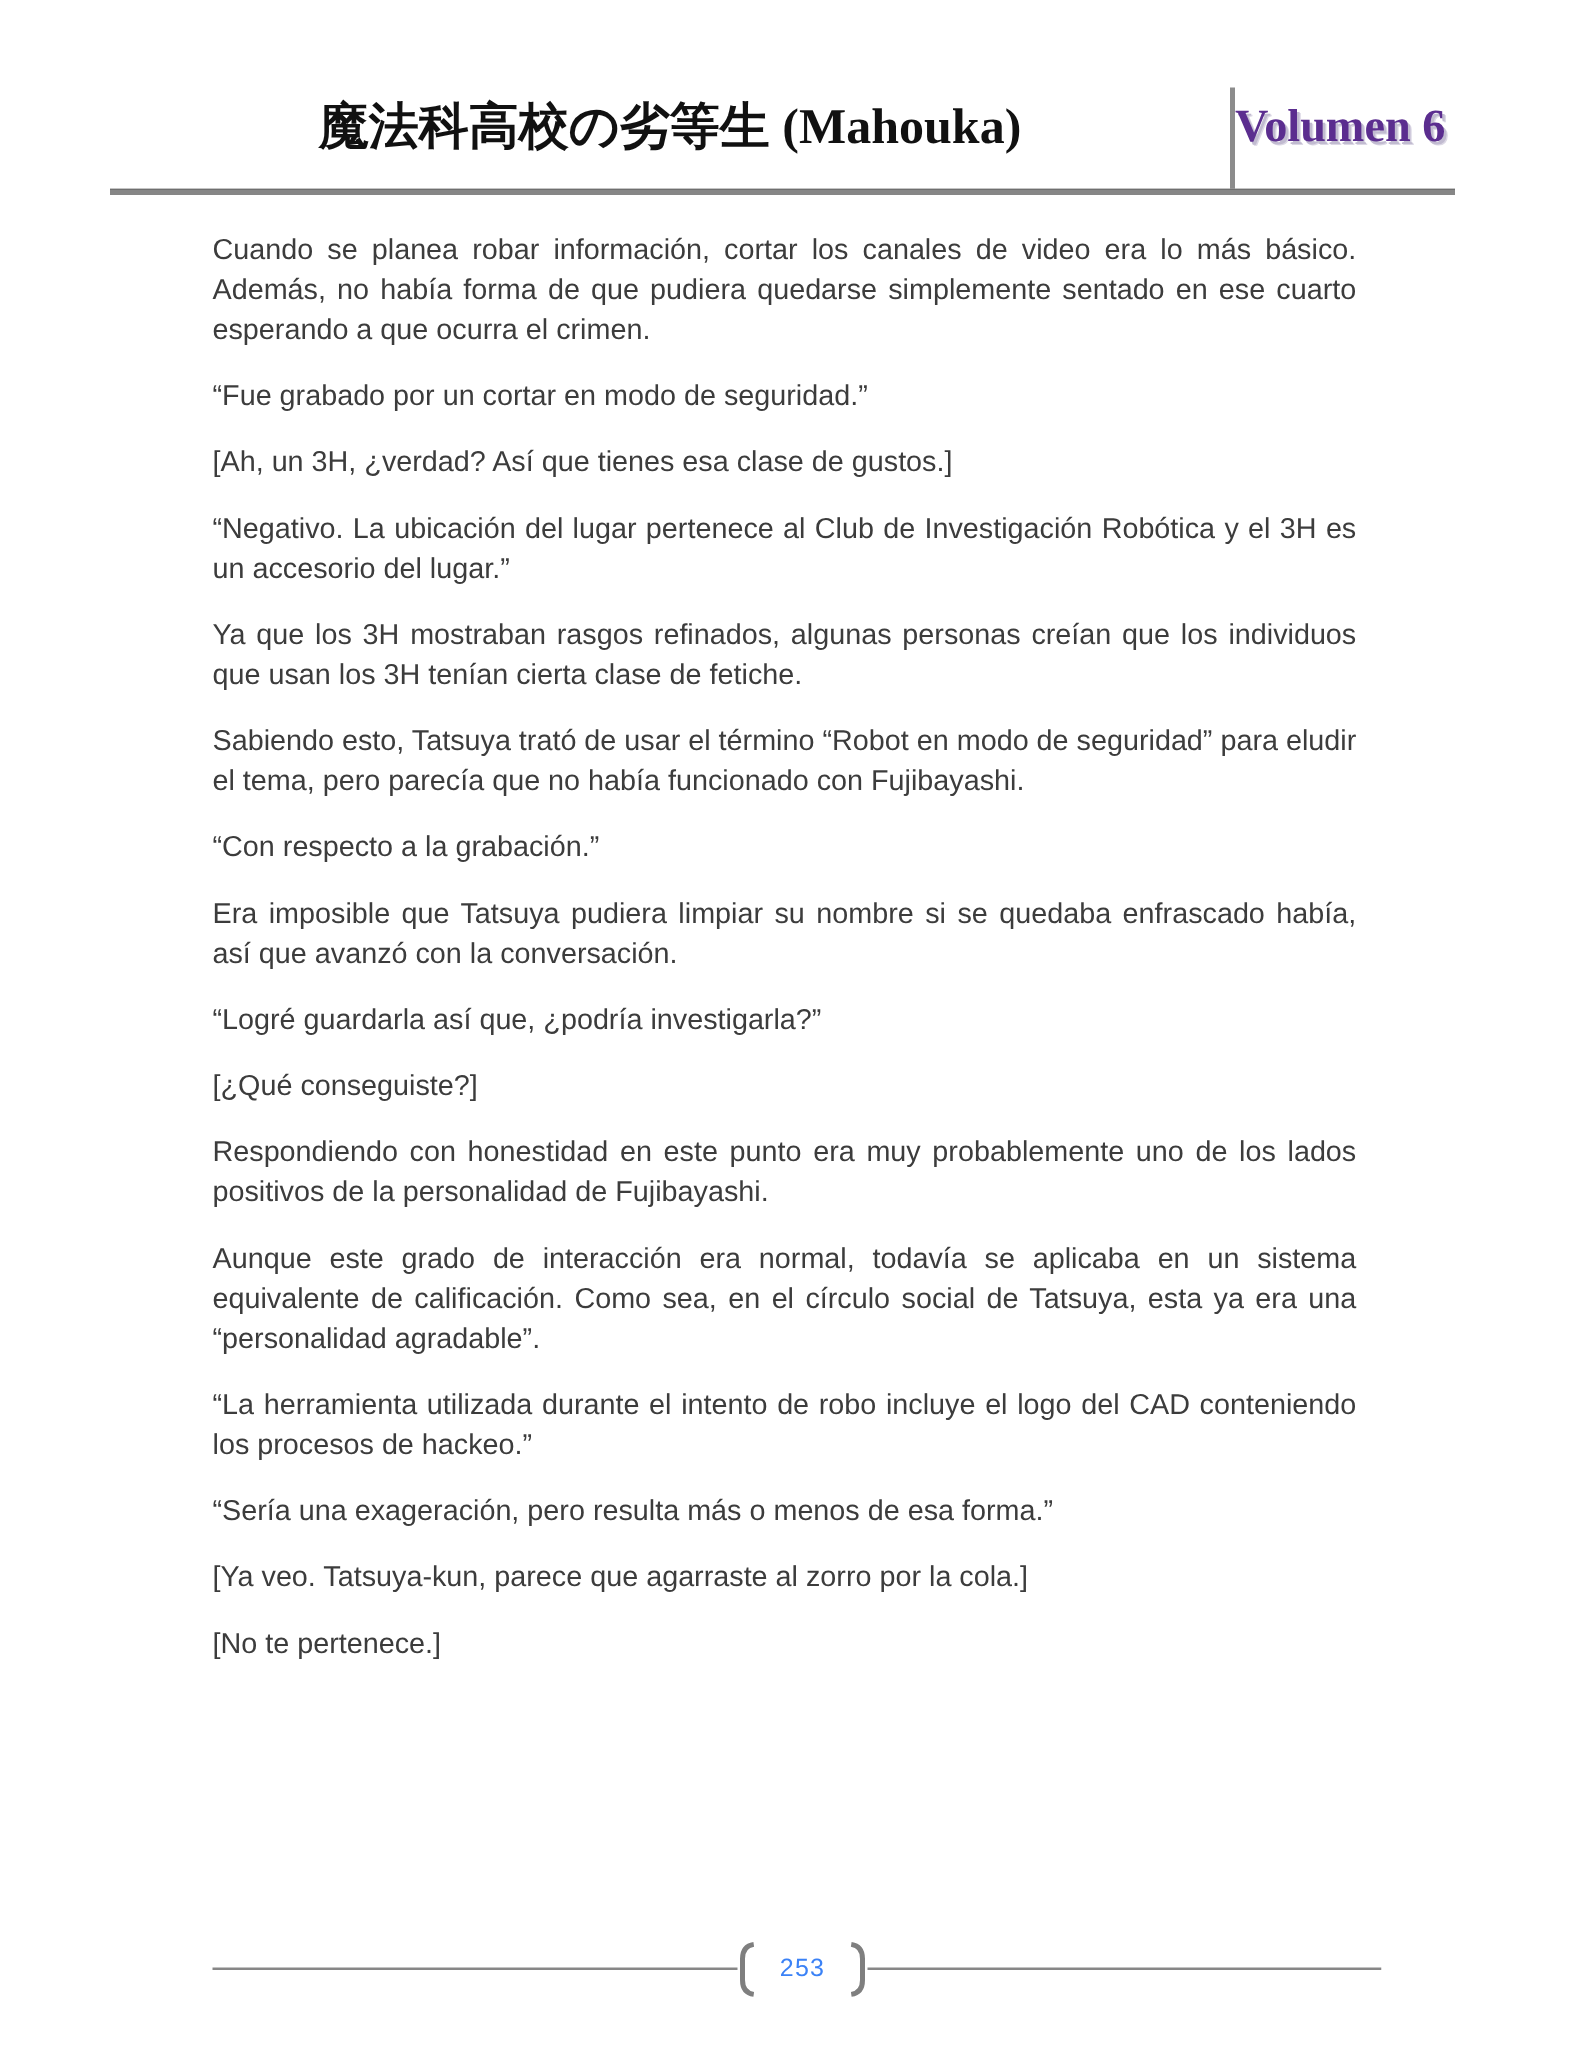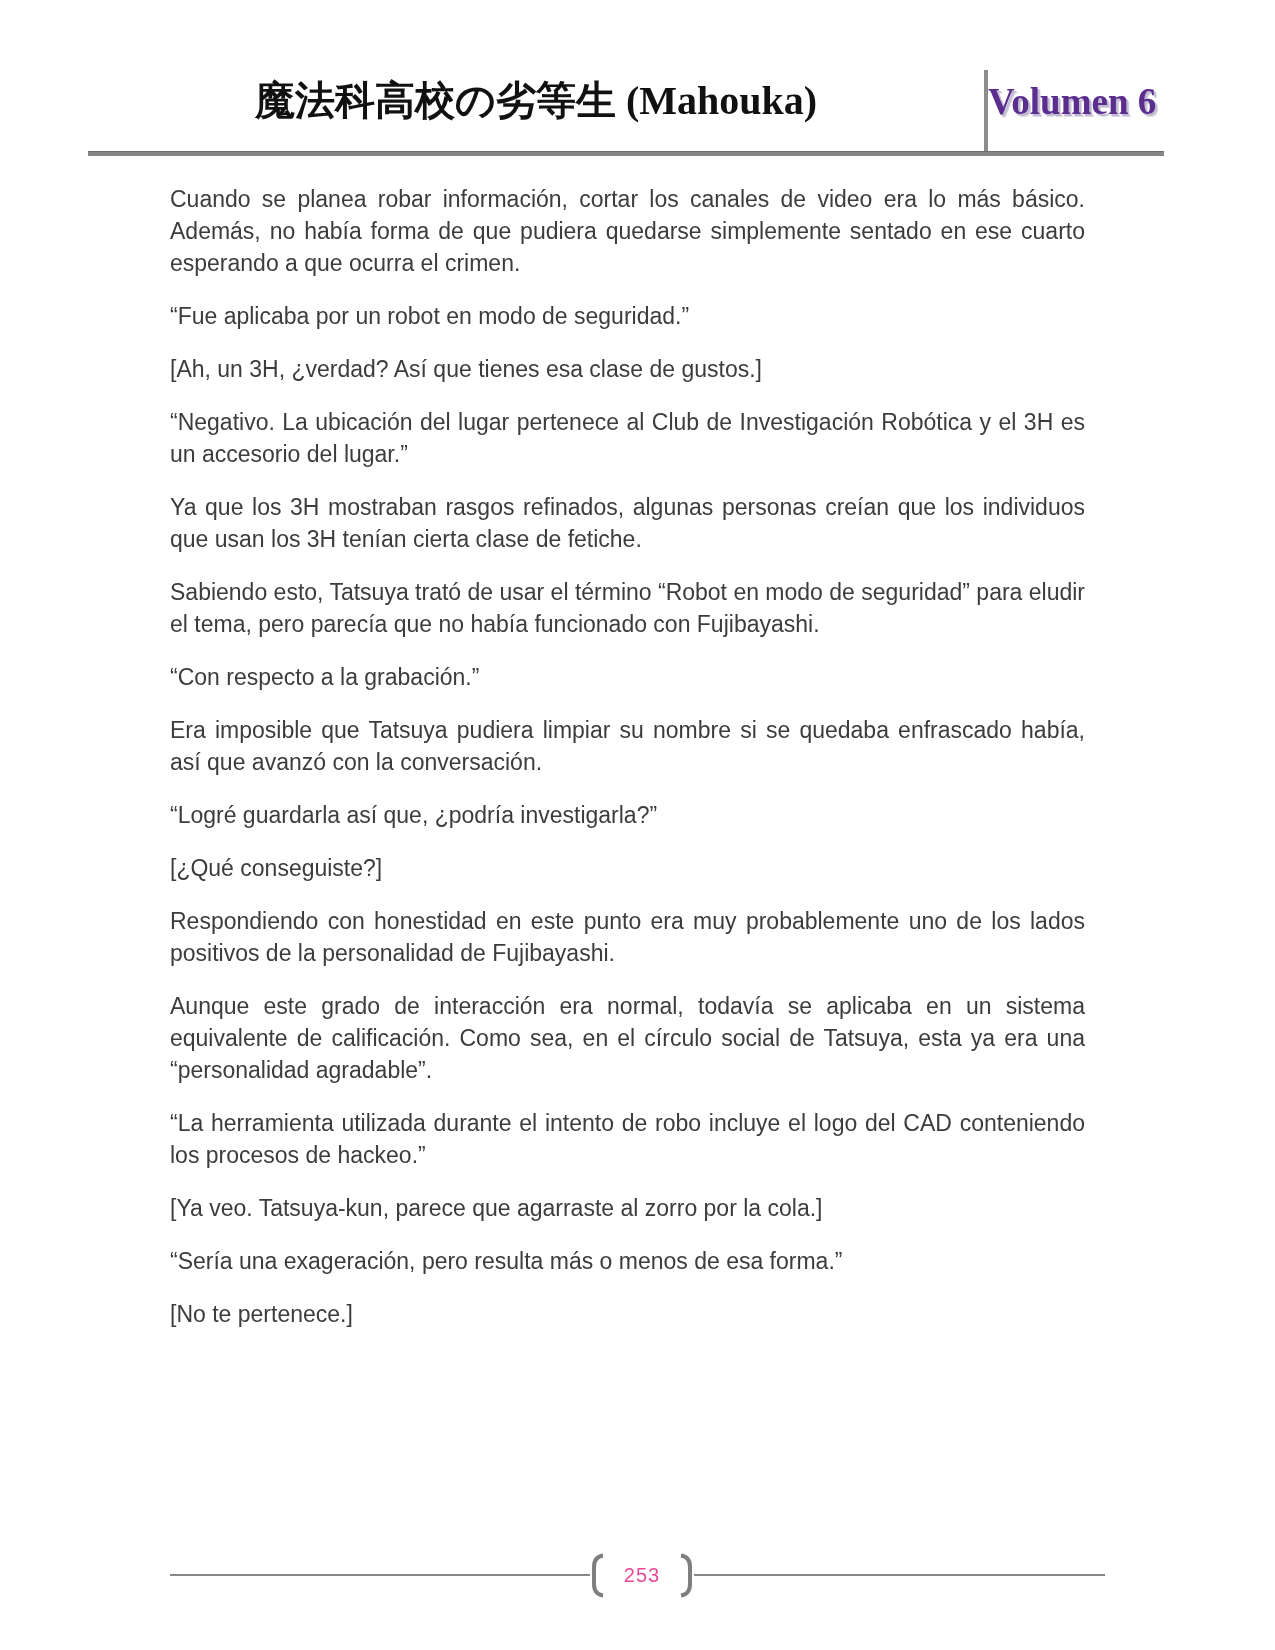--- a/index.html
+++ b/index.html
@@ -99,50 +99,50 @@
     justify-content: space-between;
   }
   .footer-bracket {
     display: block;
     width: 15px;
     height: 45px;
   }
   .footer-pagenum {
     font-family: "Liberation Sans", sans-serif;
     font-size: 20px;
-    color: #ec4899;
+    color: #3b82f6;
     letter-spacing: 1px;
   }
 </style>
 </head>
 <body>
 
 <div class="page">
 
   <div class="header-title">魔法科高校の劣等生 (Mahouka)</div>
   <div class="header-vbar"></div>
   <div class="header-volume">Volumen 6</div>
   <div class="header-rule"></div>
 
   <div class="body-text">
     <p>Cuando se planea robar información, cortar los canales de video era lo más básico. Además, no había forma de que pudiera quedarse simplemente sentado en ese cuarto esperando a que ocurra el crimen.</p>
-    <p>“Fue aplicaba por un robot en modo de seguridad.”</p>
+    <p>“Fue grabado por un cortar en modo de seguridad.”</p>
     <p>[Ah, un 3H, ¿verdad? Así que tienes esa clase de gustos.]</p>
     <p>“Negativo. La ubicación del lugar pertenece al Club de Investigación Robótica y el 3H es un accesorio del lugar.”</p>
     <p>Ya que los 3H mostraban rasgos refinados, algunas personas creían que los individuos que usan los 3H tenían cierta clase de fetiche.</p>
     <p>Sabiendo esto, Tatsuya trató de usar el término “Robot en modo de seguridad” para eludir el tema, pero parecía que no había funcionado con Fujibayashi.</p>
     <p>“Con respecto a la grabación.”</p>
     <p>Era imposible que Tatsuya pudiera limpiar su nombre si se quedaba enfrascado había, así que avanzó con la conversación.</p>
     <p>“Logré guardarla así que, ¿podría investigarla?”</p>
     <p>[¿Qué conseguiste?]</p>
     <p>Respondiendo con honestidad en este punto era muy probablemente uno de los lados positivos de la personalidad de Fujibayashi.</p>
     <p>Aunque este grado de interacción era normal, todavía se aplicaba en un sistema equivalente de calificación. Como sea, en el círculo social de Tatsuya, esta ya era una “personalidad agradable”.</p>
     <p>“La herramienta utilizada durante el intento de robo incluye el logo del CAD conteniendo los procesos de hackeo.”</p>
+    <p>“Sería una exageración, pero resulta más o menos de esa forma.”</p>
     <p>[Ya veo. Tatsuya-kun, parece que agarraste al zorro por la cola.]</p>
-    <p>“Sería una exageración, pero resulta más o menos de esa forma.”</p>
     <p>[No te pertenece.]</p>
   </div>
 
   <div class="footer-line left"></div>
   <div class="footer-line right"></div>
   <div class="footer-pagebox">
     <svg class="footer-bracket" viewBox="0 0 15 45" xmlns="http://www.w3.org/2000/svg">
       <path d="M13,2.5 C6,3.5 4,8 4,14 L4,31 C4,37 6,41.5 13,42.5" fill="none" stroke="#7f7f7f" stroke-width="4" stroke-linecap="butt"></path>
     </svg>
     <span class="footer-pagenum">253</span>

